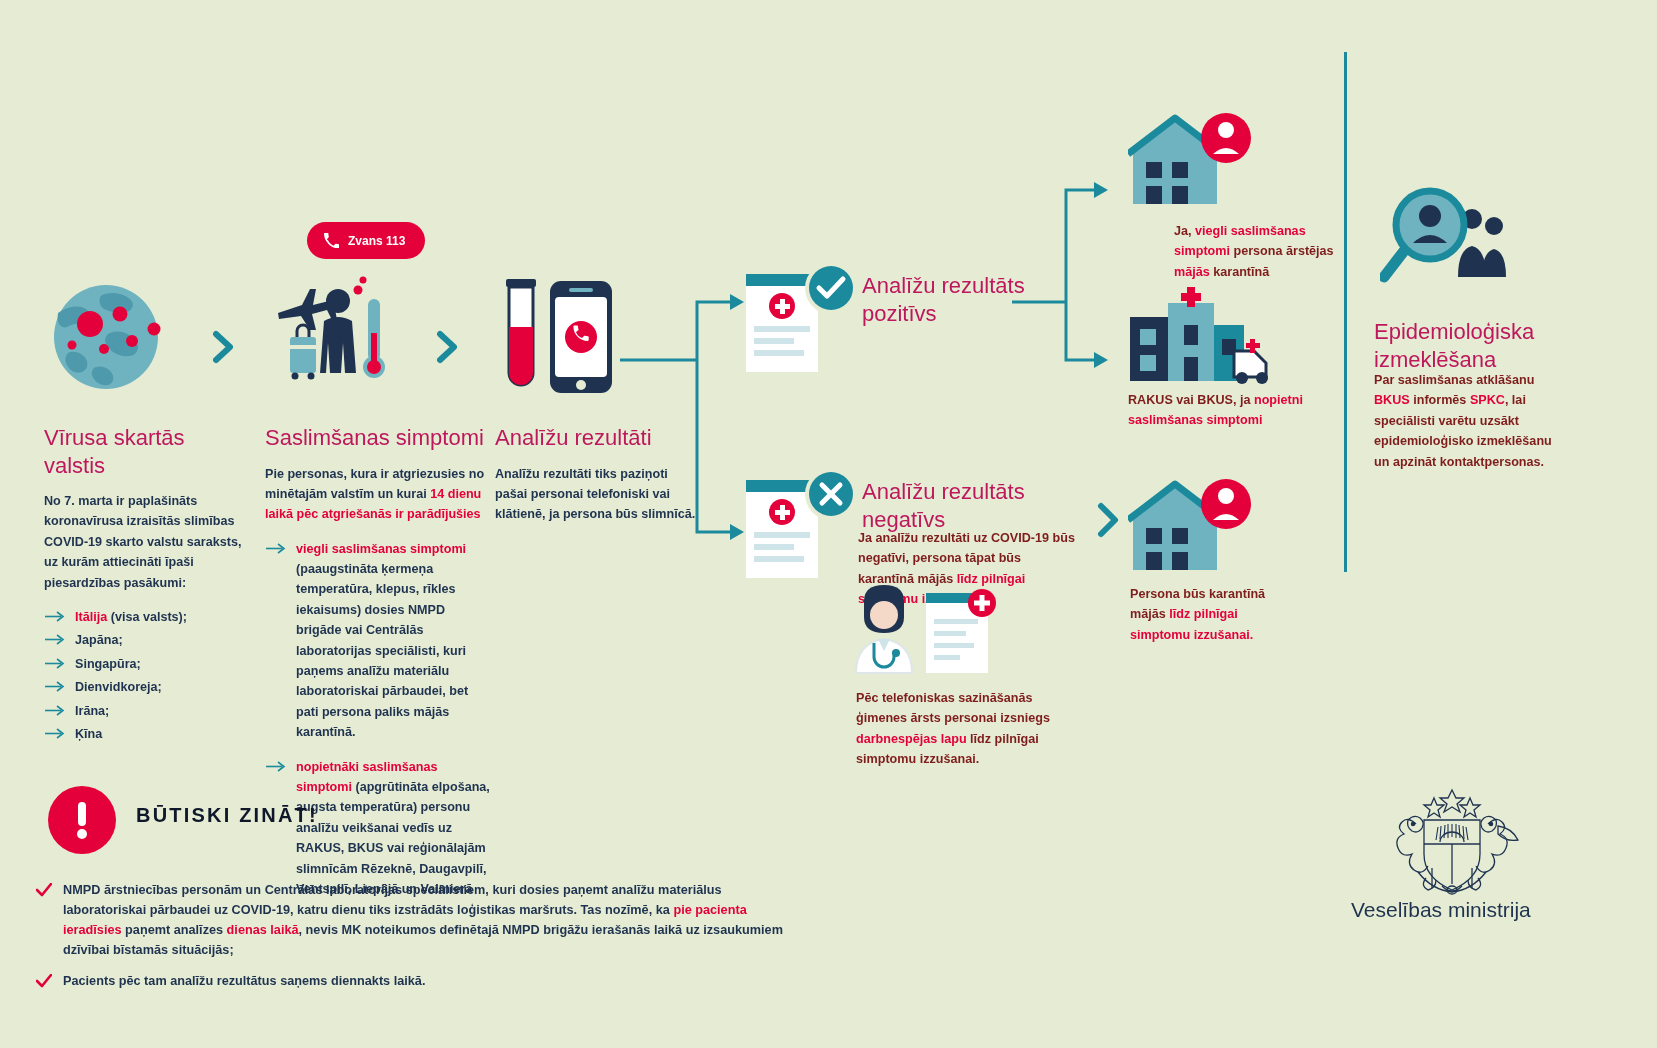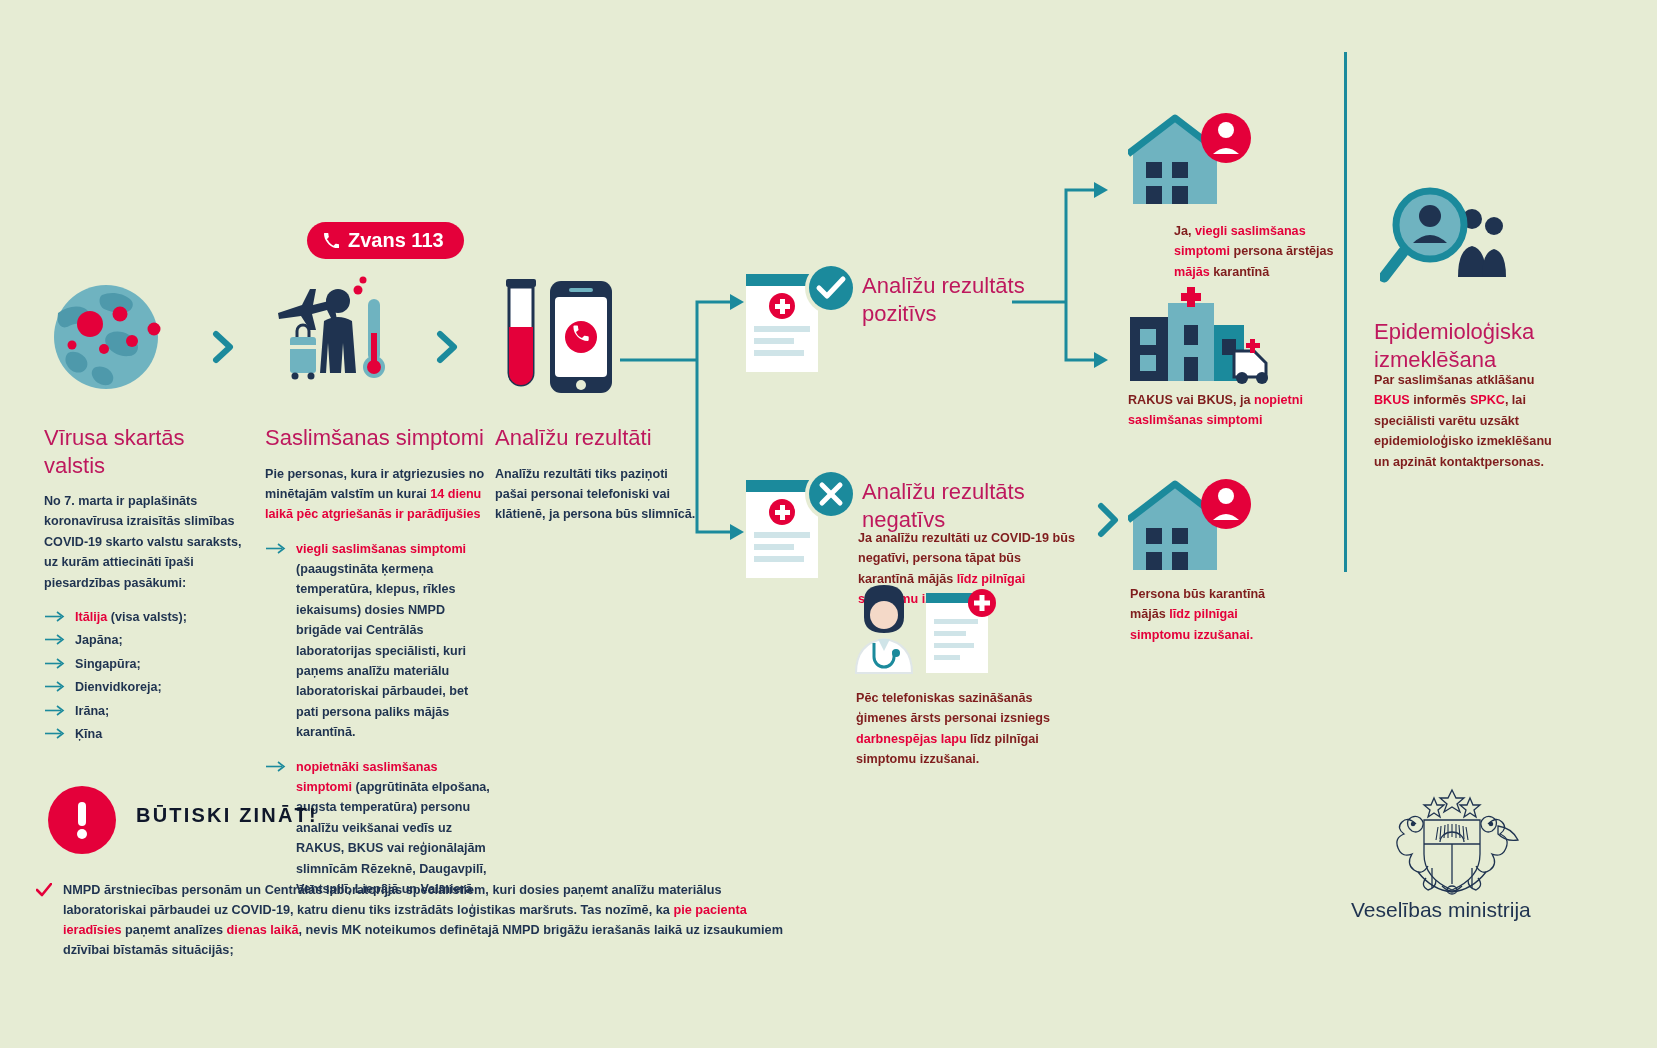--- a/index.html
+++ b/index.html
@@ -52,21 +52,21 @@
   
   .chev { stroke:#1b8a9c; stroke-width:6; fill:none; stroke-linecap:round; stroke-linejoin:round; }
 
   
   .phone-badge {
     left: 307px; top: 222px;
     background: #e4003a; color: #ffffff;
     border-radius: 20px; height: 37px;
     display: flex; align-items: center; gap: 9px;
     padding: 0 20px 0 17px;
-    font-size: 20px; font-weight: bold;
+    font-size: 12px; font-weight: bold;
   }
 
   
   .vdivider { background: #1b8a9c; width: 3px; }
 
   
   .bottom-title {
     color: #0f172a; font-size: 20px; font-weight: bold; letter-spacing: 2.2px;
   }
   .check-row { display: flex; align-items: flex-start; gap: 11px; margin-bottom: 11px; }
@@ -430,20 +430,26 @@
   </div>
   <div class="abs bottom-title" style="left:136px; top:804px;">BŪTISKI ZINĀT!</div>
 
   <div class="abs" style="left:36px; top:880px; width:770px;" id="bullets">
       <div class="check-row">
         <svg width="16" height="15" viewBox="0 0 16 15" style="flex:0 0 auto;margin-top:3px">
           <polyline points="1,7 6,12 15,1" fill="none" stroke="#e4003a" stroke-width="2.6" stroke-linecap="round" stroke-linejoin="round"></polyline>
         </svg>
         <span class="ctext"><span class="navy">NMPD ārstniecības personām un Centrālās laboratorijas speciālistiem, kuri dosies paņemt analīžu materiālus laboratoriskai pārbaudei uz COVID-19, katru dienu tiks izstrādāts loģistikas maršruts. Tas nozīmē, ka </span><span class="red">pie pacienta ieradīsies</span><span class="navy"> paņemt analīzes </span><span class="red">dienas laikā</span><span class="navy">, nevis MK noteikumos definētajā NMPD brigāžu ierašanās laikā uz izsaukumiem dzīvībai bīstamās situācijās;</span></span>
       </div>
+      <div class="check-row">
+        <svg width="16" height="15" viewBox="0 0 16 15" style="flex:0 0 auto;margin-top:3px">
+          <polyline points="1,7 6,12 15,1" fill="none" stroke="#e4003a" stroke-width="2.6" stroke-linecap="round" stroke-linejoin="round"></polyline>
+        </svg>
+        <span class="ctext"><span class="navy">Pacients pēc tam analīžu rezultātus saņems diennakts laikā.</span></span>
+      </div>
     </div>
 
   <div class="abs" style="left:1372px; top:780px;">
     <svg width="160" height="115" viewBox="0 0 160 115">
       <g fill="none" stroke="#1f3350" stroke-width="1.3">
 
         <polygon points="62,18 65,25 72,25 66,30 68,37 62,33 56,37 58,30 52,25 59,25"></polygon>
         <polygon points="80,10 84,18 92,18 85,24 88,32 80,27 72,32 75,24 68,18 76,18"></polygon>
         <polygon points="98,18 101,25 108,25 102,30 104,37 98,33 92,37 94,30 88,25 95,25"></polygon>
 

